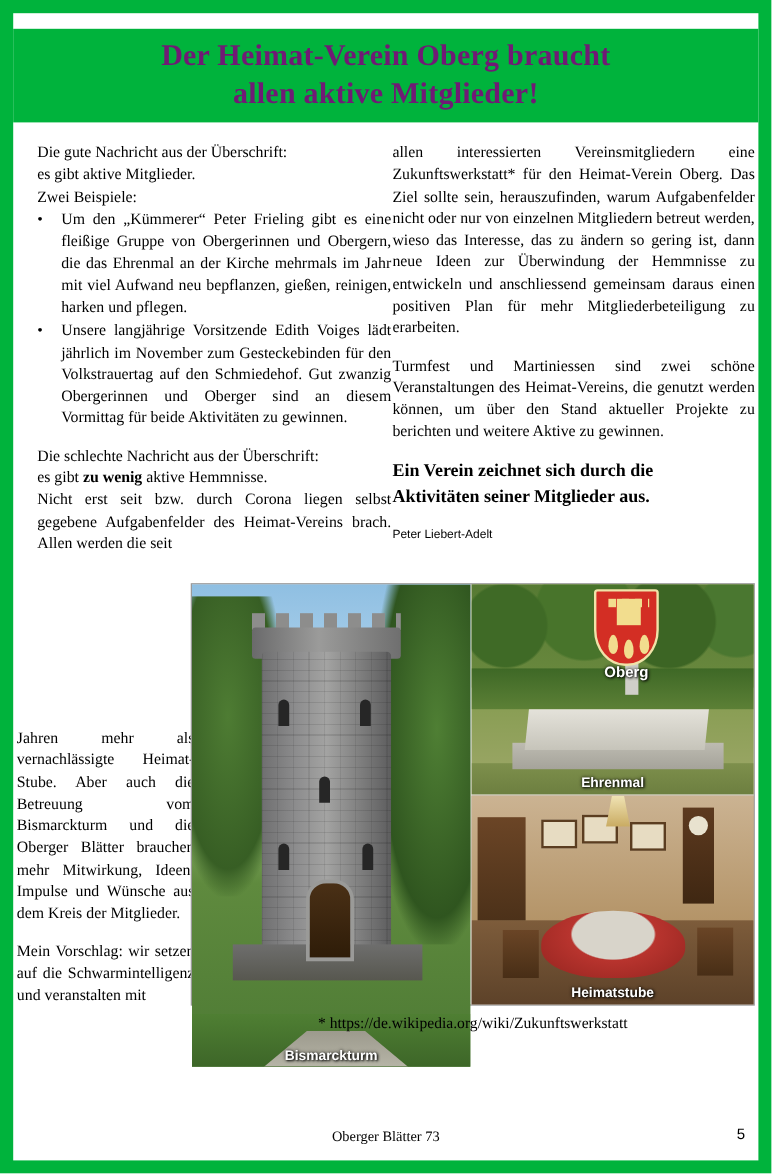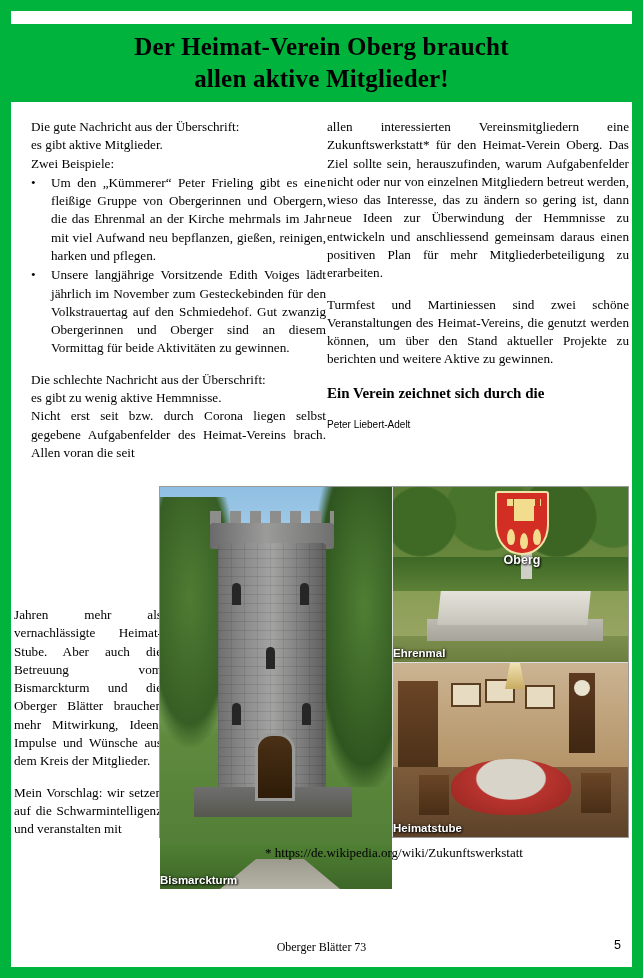--- a/index.html
+++ b/index.html
@@ -39,21 +39,21 @@
     left: 11px;
     top: 24px;
     width: 621px;
     height: 78px;
     background: #00b33c;
     display: flex;
     align-items: center;
     justify-content: center;
   }
   .headline-text {
-    color: #000000;
+    color: #701a75;
     font-family: "Liberation Serif", serif;
     font-weight: bold;
     font-size: 25px;
     line-height: 1.28;
     text-align: center;
     letter-spacing: 0.2px;
     padding: 0 18px;
   }
   .headline-text .l1 { display: block; }
   .headline-text .l2 { display: block; }
@@ -93,21 +93,21 @@
     flex: 0 0 20px;
     text-align: left;
     font-size: 13.2px;
     line-height: 1.385;
   }
   .bullet-text {
     flex: 1 1 auto;
     text-align: justify;
   }
   .nojust { text-align: left; }
-  .bold { font-weight: normal; }
+  .bold { font-weight: bold; }
 
   .slogan {
     font-weight: bold;
     font-size: 15px;
     line-height: 1.42;
     text-align: left;
     margin-top: 14px;
   }
   .byline {
     font-family: "Liberation Sans", sans-serif;
@@ -139,20 +139,21 @@
   }
   .photo {
     position: absolute;
     overflow: hidden;
   }
   .cap {
     position: absolute;
     bottom: 3px;
     left: 0;
     width: 100%;
+    text-align: center;
     color: #ffffff;
     font-family: "Liberation Sans", sans-serif;
     font-weight: bold;
     font-size: 11.5px;
     text-shadow: 0 0 3px rgba(0,0,0,0.9), 1px 1px 2px rgba(0,0,0,0.9);
   }
 
   
   #photo-tower {
     left: 0; top: 0; width: 232px; height: 402px;
@@ -395,29 +396,30 @@
 
       <div class="bullet-row">
         <span class="bullet-mark">•</span>
         <span class="bullet-text">Unsere langjährige Vorsitzende Edith Voiges lädt jährlich im November zum Gesteckebinden für den Volkstrauertag auf den Schmiedehof. Gut zwanzig Obergerinnen und Oberger sind an diesem Vormittag für beide Aktivitäten zu gewinnen.</span>
       </div>
 
       <div class="p-gap"></div>
 
       <p class="nojust">Die schlechte Nachricht aus der Überschrift:</p>
       <p class="nojust"><span>es gibt </span><span class="bold">zu wenig</span><span> aktive Hemmnisse.</span></p>
-      <p>Nicht erst seit bzw. durch Corona liegen selbst gegebene Aufgabenfelder des Heimat-Vereins brach. Allen voran die seit</p>
+      <p>Nicht erst seit bzw. durch Corona liegen selbst gegebene Aufgabenfelder des Heimat-Vereins brach. Allen werden die seit</p>
     </div>
 
     <div class="col col-right">
       <p>allen interessierten Vereinsmitgliedern eine Zukunftswerkstatt* für den Heimat-Verein Oberg. Das Ziel sollte sein, herauszufinden, warum Aufgabenfelder nicht oder nur von einzelnen Mitgliedern betreut werden, wieso das Interesse, das zu ändern so gering ist, dann neue Ideen zur Überwindung der Hemmnisse zu entwickeln und anschliessend gemeinsam daraus einen positiven Plan für mehr Mitgliederbeteiligung zu erarbeiten.</p>
       <div class="p-gap"></div>
       <p>Turmfest und Martiniessen sind zwei schöne Veranstaltungen des Heimat-Vereins, die genutzt werden können, um über den Stand aktueller Projekte zu berichten und weitere Aktive zu gewinnen.</p>
       <div class="slogan">
         <span>Ein Verein zeichnet sich durch die</span><br>
+        <span> Aktivitäten seiner Mitglieder aus.</span>
       </div>
       <div class="byline">Peter Liebert-Adelt</div>
     </div>
 
     <div class="wrap-col">
       <p>Jahren mehr als vernachlässigte Heimat-Stube. Aber auch die Betreuung vom Bismarckturm und die Oberger Blätter brauchen mehr Mitwirkung, Ideen, Impulse und Wünsche aus dem Kreis der Mitglieder.</p>
       <div class="p-gap"></div>
       <p>Mein Vorschlag: wir setzen auf die Schwarmintelligenz und veranstalten mit</p>
     </div>
   </div>

